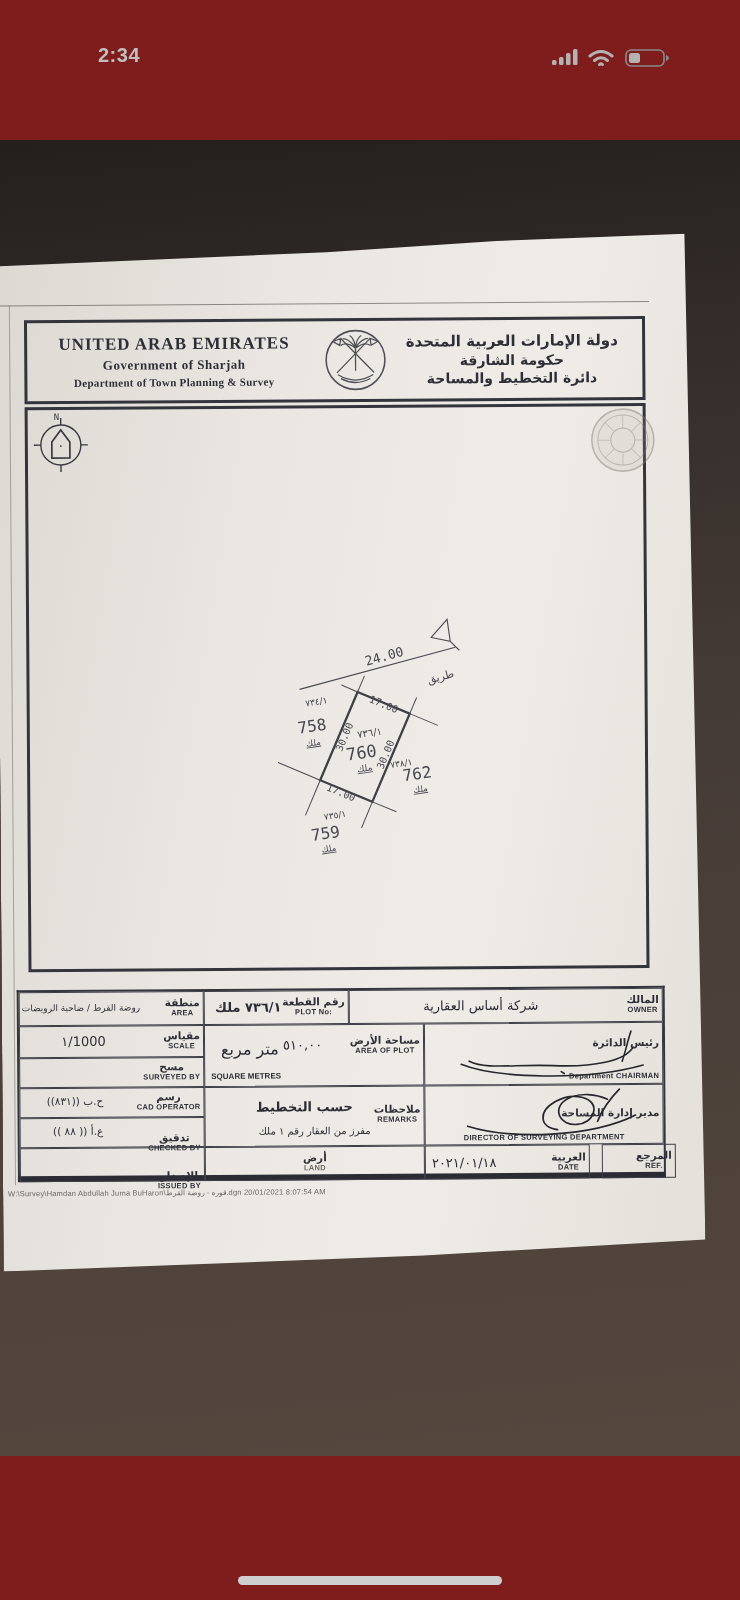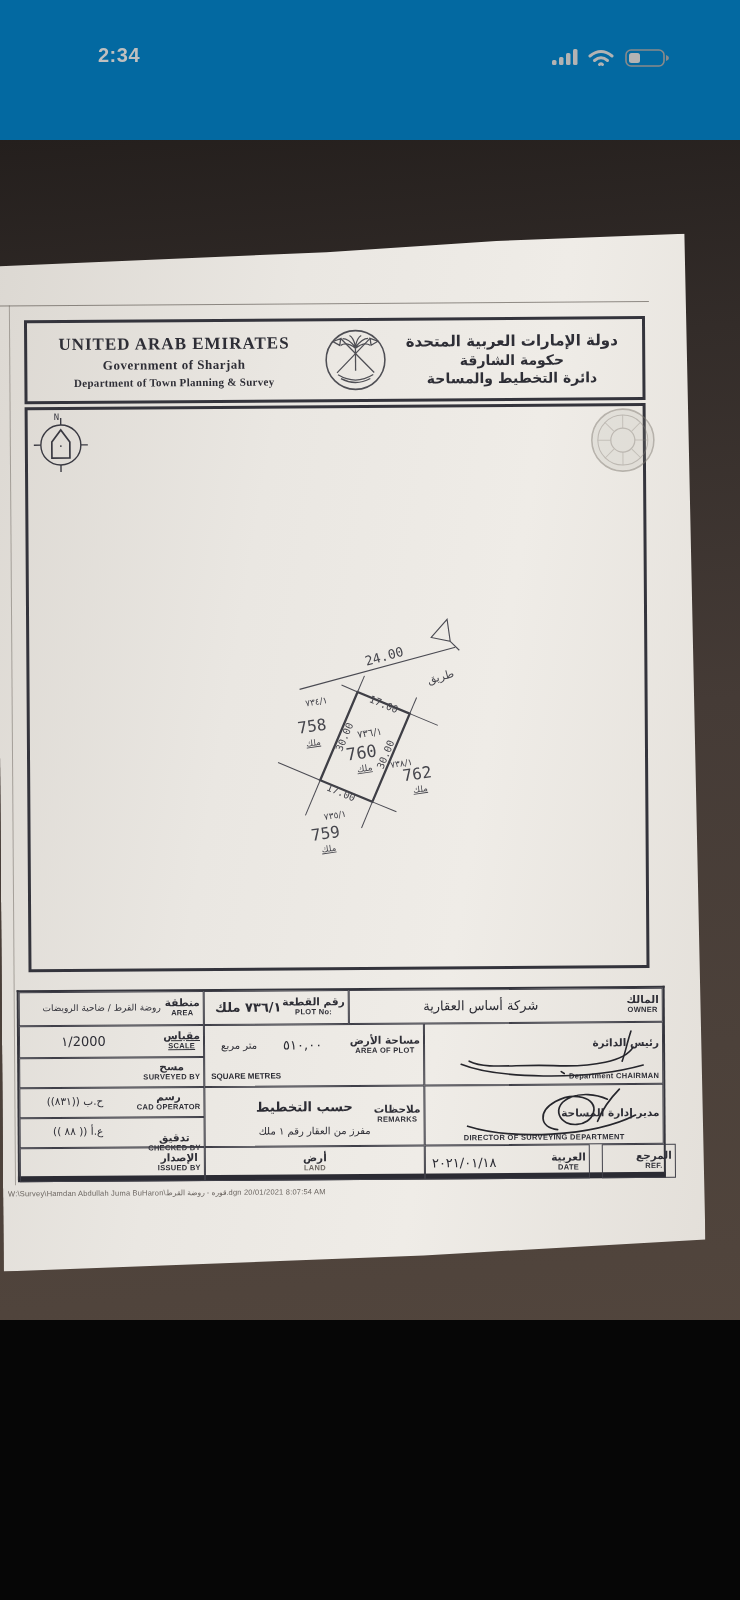--- a/index.html
+++ b/index.html
@@ -1,16 +1,16 @@
 <!DOCTYPE html>
 <html><head>
 <meta charset="utf-8">
 <style>
   html,body{margin:0;padding:0;background:#060606;}
-  .screen{position:relative;width:740px;height:1320px;overflow:hidden;background:#0369a1;
+  .screen{position:relative;width:740px;height:1600px;overflow:hidden;background:#7f1d1d;
           font-family:"Liberation Sans",sans-serif;}
   
   .photo{position:absolute;left:0;top:140px;width:740px;height:1316px;
          background:linear-gradient(175deg,#241f1d 0%,#332c29 18%,#453b36 45%,#4c413a 70%,#54473e 100%);}
   
   .statusbar{position:absolute;left:0;top:0;width:740px;height:90px;}
   .time{position:absolute;left:98px;top:44px;font-size:20px;font-weight:700;color:#bfbfbf;letter-spacing:.5px;}
   .sicons{position:absolute;right:58px;top:46px;}
   
   .home-ind{position:absolute;left:238px;top:1576px;width:264px;height:9px;border-radius:5px;background:#cfcfcf;}
@@ -180,54 +180,54 @@
         </g>
       </svg>
 
       <div class="plan-table">
 
         <div class="cell" style="left:0;top:0;width:185px;height:34px;">
           <div class="lbl" style="top:5px;">
               <span class="ar">منطقة</span>
               <span class="en">AREA</span>
             </div>
-          <div class="val" dir="rtl" style="left:2px;right:42px;top:10px;font-size:9px;text-align:right;">روضة القرط / ضاحية الرويضات</div>
+          <div class="val" dir="rtl" style="left:2px;right:42px;top:10px;font-size:9px;text-align:left;">روضة القرط / ضاحية الرويضات</div>
         </div>
 
         <div class="cell" style="left:185px;top:0;width:145px;height:34px;">
           <div class="lbl" style="top:5px;">
               <span class="ar">رقم القطعة</span>
               <span class="en">PLOT No:</span>
             </div>
           <div class="val" dir="rtl" style="left:4px;right:60px;top:8px;font-size:13px;font-weight:700;text-align:center;">٧٣٦/١ ملك</div>
         </div>
 
         <div class="cell" style="left:330px;top:0;width:314px;height:34px;">
           <div class="lbl" style="top:5px;">
               <span class="ar">المالك</span>
               <span class="en">OWNER</span>
             </div>
           <div class="val" dir="rtl" style="left:20px;right:70px;top:8px;font-size:13px;text-align:center;">شركة أساس العقارية</div>
         </div>
 
         <div class="cell" style="left:0;top:34px;width:185px;height:32px;">
-          <div class="lbl" style="top:4px;text-decoration:underline;">
+          <div class="lbl" style="top:4px;">
               <span class="ar">مقياس</span>
               <span class="en">SCALE</span>
             </div>
-          <div class="val" dir="rtl" style="left:4px;right:60px;top:7px;font-size:13px;text-align:center;">2000/١</div>
+          <div class="val" dir="rtl" style="left:4px;right:60px;top:7px;font-size:13px;text-align:center;">1000/١</div>
         </div>
 
         <div class="cell" style="left:185px;top:34px;width:220px;height:62px;">
           <div class="lbl" style="top:10px;">
               <span class="ar">مساحة الأرض</span>
               <span class="en">AREA OF PLOT</span>
             </div>
           <div class="val" style="left:78px;top:12px;font-size:13px;">٥١٠,٠٠</div>
-          <div class="val" dir="rtl" style="left:16px;top:14px;font-size:10px;">متر مربع</div>
+          <div class="val" dir="rtl" style="left:16px;top:14px;font-size:16px;">متر مربع</div>
           <div class="val" style="left:6px;bottom:5px;font-size:8px;font-weight:700;font-family:'Liberation Sans',sans-serif;">SQUARE METRES</div>
         </div>
 
         <div class="cell" style="left:405px;top:34px;width:239px;height:62px;">
           <div class="lbl" style="top:14px;">
               <span class="ar">رئيس الدائرة</span>
             </div>
           <div class="lbl" style="bottom:3px;">
               <span class="en">Department CHAIRMAN</span>
             </div>
@@ -280,21 +280,21 @@
 
         <div class="cell" style="left:0;top:126px;width:185px;height:30px;">
           <div class="lbl" style="top:14px;text-align:center;">
               <span class="ar">تدقيق</span>
               <span class="en">CHECKED BY</span>
             </div>
           <div class="val" dir="rtl" style="left:4px;right:72px;top:6px;font-size:10.5px;text-align:center;">ع.أ (( ٨٨ ))</div>
         </div>
 
         <div class="cell" style="left:0;top:156px;width:185px;height:34px;">
-          <div class="lbl" style="top:4px;">
+          <div class="lbl" style="top:22px;">
               <span class="ar">الإصدار</span>
               <span class="en">ISSUED BY</span>
             </div>
           <div class="val" dir="rtl" style="left:4px;right:80px;top:9px;font-size:11px;text-align:center;"></div>
         </div>
 
         <div class="cell" style="left:185px;top:156px;width:220px;height:34px;">
           <div class="lbl" style="left:0;right:0;top:5px;">
               <span class="ar">أرض</span>
               <span class="en" style="color:#6f6a64;">LAND</span>

